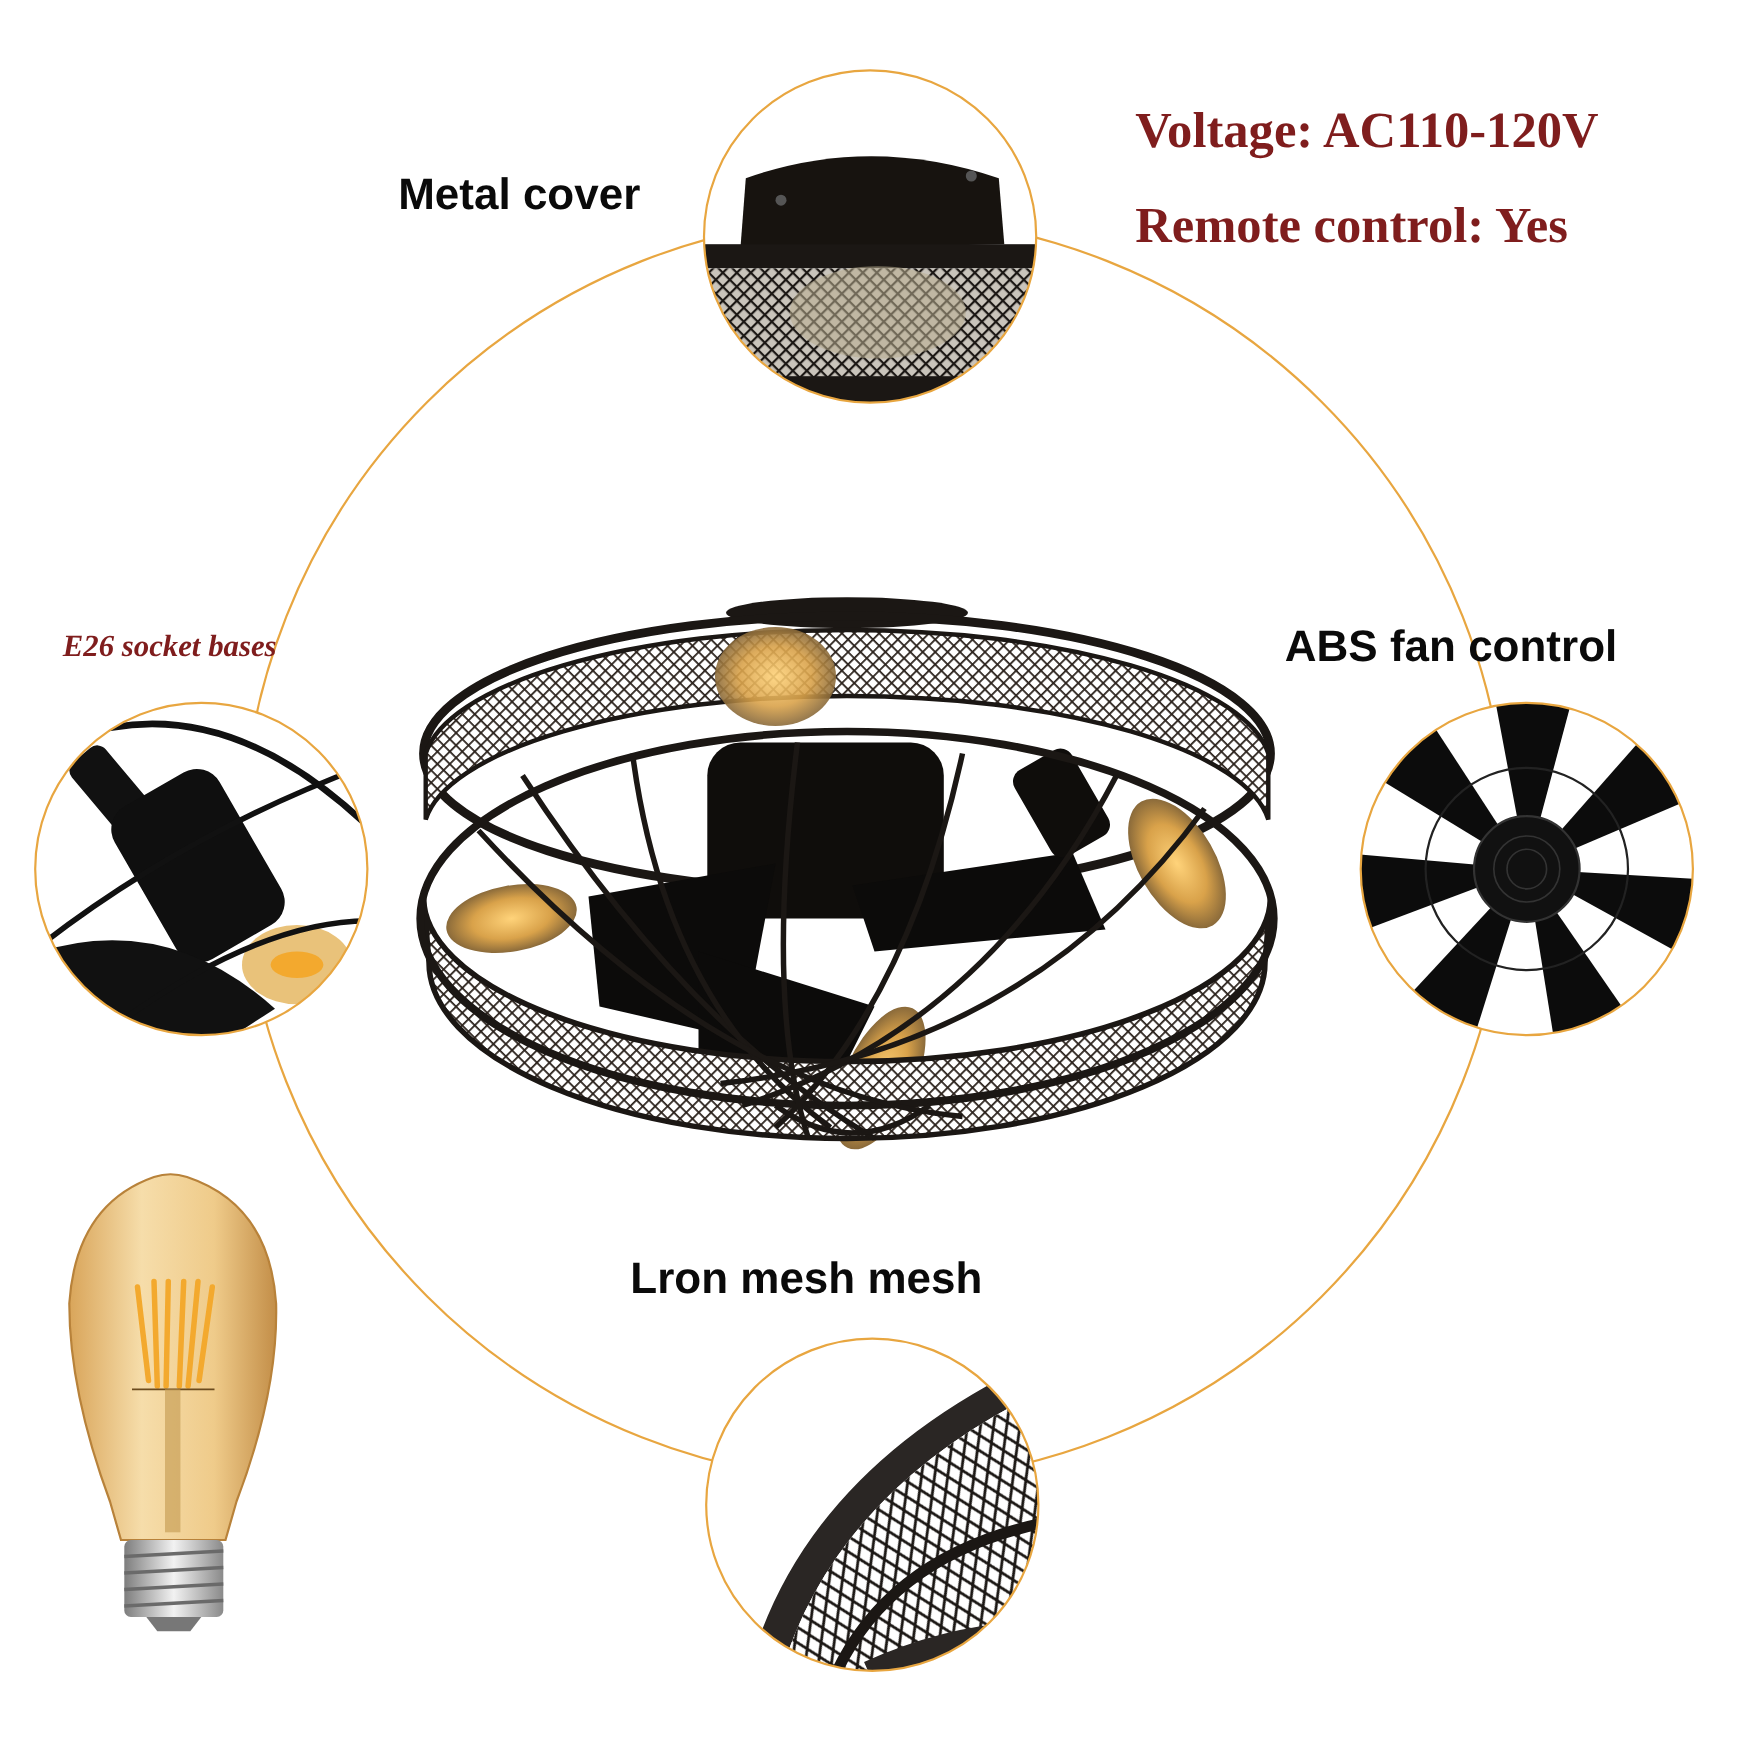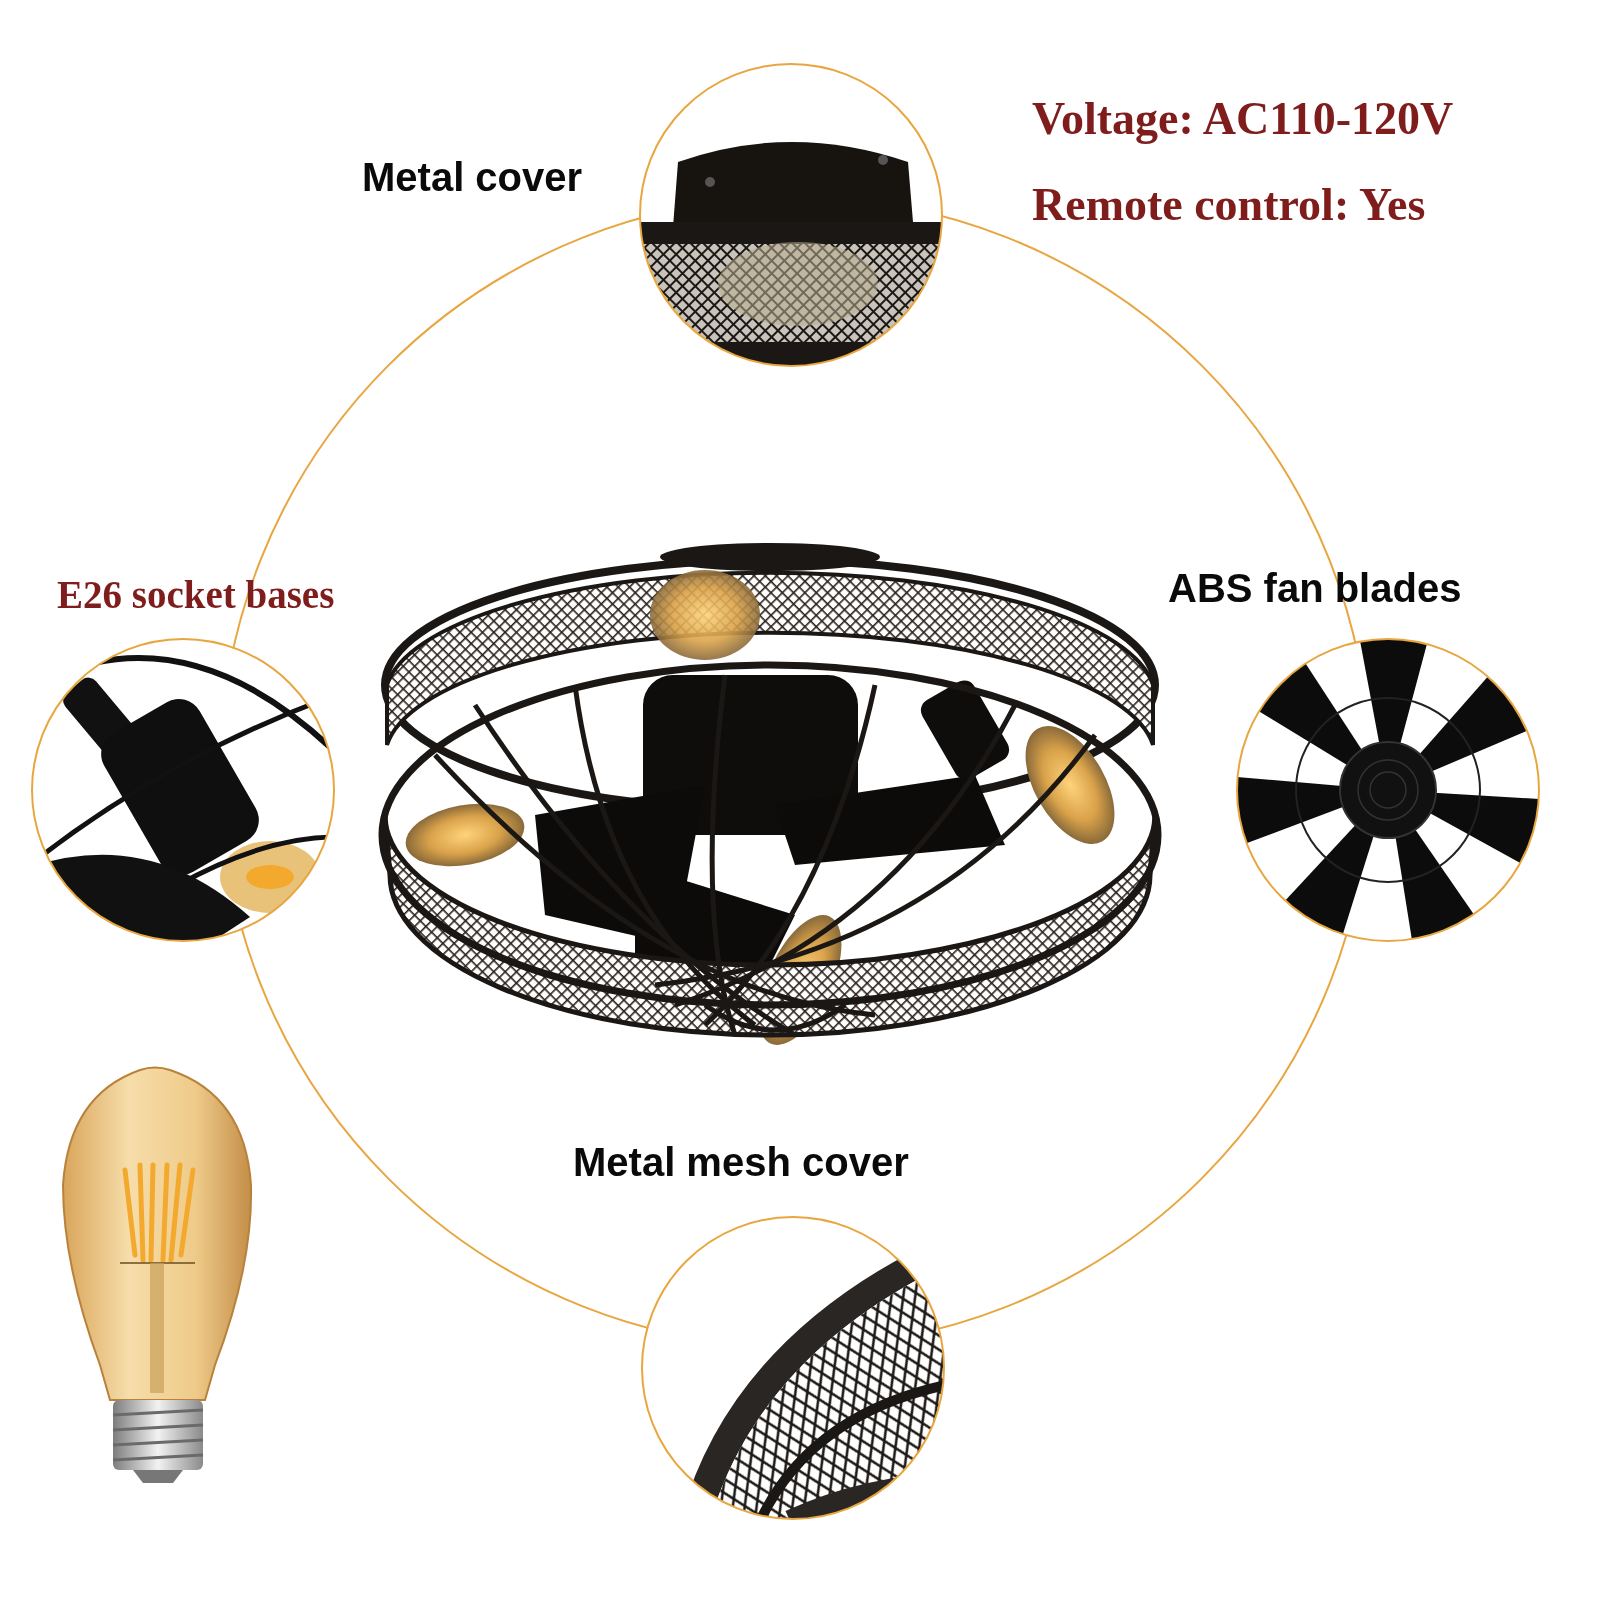--- a/index.html
+++ b/index.html
@@ -13,23 +13,23 @@
 <body>
 
 <svg class="abs" style="left:0;top:0" width="1600" height="1600">
   <circle cx="795" cy="772" r="575" fill="none" stroke="#E8A640" stroke-width="2"></circle>
 </svg>
 
 <div class="abs label-serif" style="left:1032px;top:92px;font-size:46px;">Voltage: AC110-120V</div>
 <div class="abs label-serif" style="left:1032px;top:178px;font-size:46px;">Remote control: Yes</div>
 
 <div class="abs label-sans" style="left:362px;top:155px;font-size:40px;text-align:center;">Metal cover</div>
-<div class="abs label-serif" style="left:57px;top:572px;font-size:39px;">E26 socket bases</div>
-<div class="abs label-sans" style="left:1168px;top:566px;font-size:40px;">ABS fan blades</div>
-<div class="abs label-sans" style="left:573px;top:1140px;font-size:40px;">Metal mesh cover</div>
+<div class="abs label-serif" style="left:57px;top:572px;font-size:28px;font-style:italic;">E26 socket bases</div>
+<div class="abs label-sans" style="left:1168px;top:566px;font-size:40px;">ABS fan control</div>
+<div class="abs label-sans" style="left:573px;top:1140px;font-size:40px;">Lron mesh mesh</div>
 
 <svg class="abs" style="left:638px;top:62px" width="306" height="306">
   <defs>
     <clipPath id="ct">
         <circle cx="153" cy="153" r="151"></circle>
       </clipPath>
     <pattern id="meshT" width="9" height="9" patternUnits="userSpaceOnUse" patternTransform="rotate(45)">
       <rect width="9" height="9" fill="#c9c4bb"></rect>
       <rect width="2" height="9" fill="#1b1714"></rect>
         <rect width="9" height="2" fill="#1b1714"></rect>

